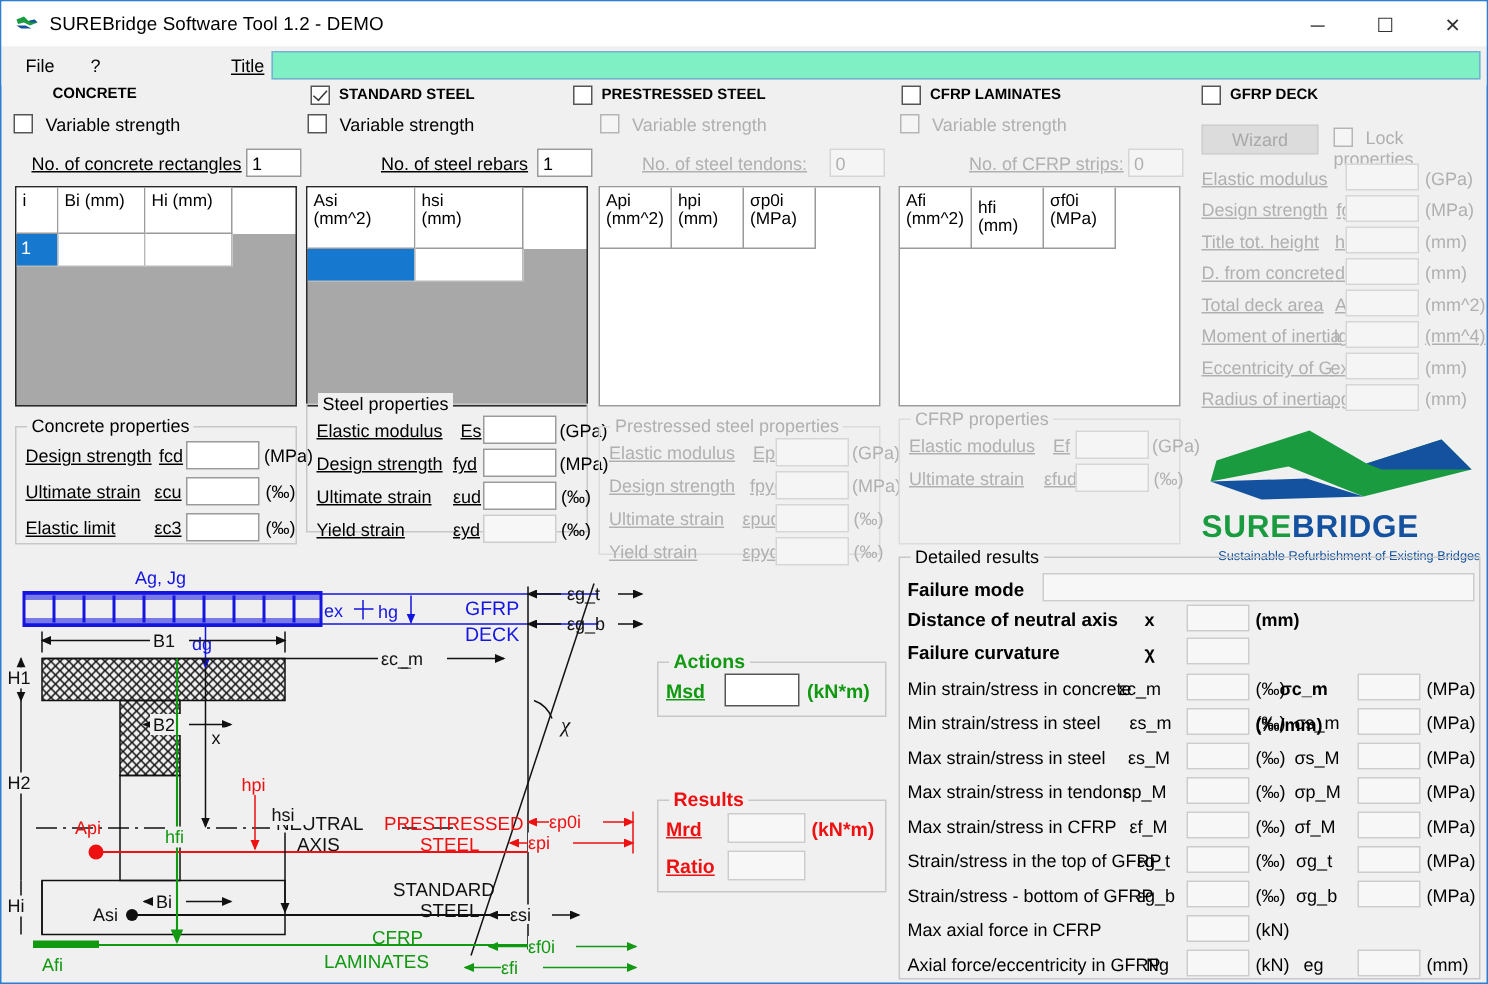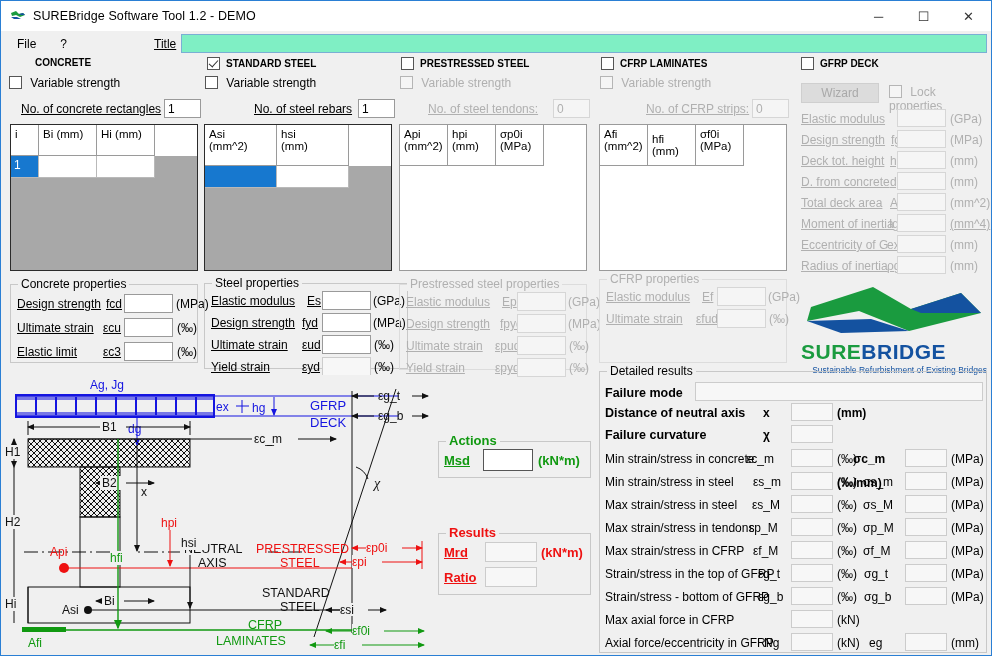--- a/index.html
+++ b/index.html
@@ -220,21 +220,21 @@
 (mm^2)</div>
       <div class="hdr" style="width:72px;height:41px;">hsi
 (mm)</div>
     </div>
     <div class="row">
       <div class="cell sel" style="width:72px;height:22px;"></div>
       <div class="cell" style="width:72px;height:22px;"></div>
     </div>
   </div>
 
-  <div class="groupbox" style="left:203px; top:282px; width:204px; height:86px;">
+  <div class="groupbox" style="left:203px; top:268px; width:188px; height:86px;">
     <span class="legend">Steel properties</span>
     <span class="lbl" style="left:6px; top:10px;">Elastic modulus</span>
     <span class="lbl" style="left:102px; top:10px;">Es</span>
     <input class="tbox" style="left: 117px; top: 7px; width: 49px; height: 19px;" value="">
     <span class="unit" style="left:168px; top:10px;">(GPa)</span>
 
     <span class="lbl" style="left:6px; top:32px;">Design strength</span>
     <span class="lbl" style="left:97px; top:32px;">fyd</span>
     <input class="tbox" style="left: 117px; top: 29px; width: 49px; height: 19px;" value="">
     <span class="unit" style="left:168px; top:32px;">(MPa)</span>
@@ -243,21 +243,21 @@
     <span class="lbl" style="left:97px; top:54px;">εud</span>
     <input class="tbox" style="left: 117px; top: 51px; width: 49px; height: 19px;" value="">
     <span class="unit" style="left:169px; top:54px;">(‰)</span>
 
     <span class="lbl" style="left:6px; top:76px;">Yield strain</span>
     <span class="lbl" style="left:97px; top:76px;">εyd</span>
     <input class="tbox ro" style="left: 117px; top: 73px; width: 49px; height: 19px;" value="">
     <span class="unit" style="left:169px; top:76px;">(‰)</span>
   </div>
 
-  <div class="panel-head" style="left:400px; top:56px;">
+  <div class="panel-head" style="left:381px; top:56px;">
     <span class="chk"></span>
     <span class="panel-title">PRESTRESSED STEEL</span>
   </div>
   <div style="position:absolute;left:399px;top:75px;">
     <span class="chk dim" style="vertical-align:-2px;"></span>
     <span style="font-size:12px;margin-left:5px;color:#b0b0b0;">Variable strength</span>
   </div>
   <span class="lbl dim" style="left:427px; top:101px;">No. of steel tendons:</span>
   <input class="tbox dim" style="left: 552px; top: 98px; width: 37px; height: 19px;" value="0">
 
@@ -342,21 +342,21 @@
   <span class="lbl dim" style="left:800px; top:111px;">Elastic modulus</span>
   <span class="lbl dim" style="left:898px; top:111px;">Eg</span>
   <input class="tbox dim" style="left: 896px; top: 108px; width: 49px; height: 18px;" value="">
   <span class="unit dim" style="left:949px; top:111px;">(GPa)</span>
 
   <span class="lbl dim" style="left:800px; top:132px;">Design strength</span>
   <span class="lbl dim" style="left:890px; top:132px;">fgu</span>
   <input class="tbox dim" style="left: 896px; top: 129px; width: 49px; height: 18px;" value="">
   <span class="unit dim" style="left:949px; top:132px;">(MPa)</span>
 
-  <span class="lbl dim" style="left:800px; top:153px;">Deck tot. height</span>
+  <span class="lbl dim" style="left:800px; top:153px;">Title tot. height</span>
   <span class="lbl dim" style="left:889px; top:153px;">hg</span>
   <input class="tbox dim" style="left: 896px; top: 150px; width: 49px; height: 18px;" value="">
   <span class="unit dim" style="left:949px; top:153px;">(mm)</span>
 
   <span class="lbl dim" style="left:800px; top:174px;">D. from concrete</span>
   <span class="lbl dim" style="left:889px; top:174px;">dg</span>
   <input class="tbox dim" style="left: 896px; top: 171px; width: 49px; height: 18px;" value="">
   <span class="unit dim" style="left:949px; top:174px;">(mm)</span>
 
   <span class="lbl dim" style="left:800px; top:195px;">Total deck area</span>

